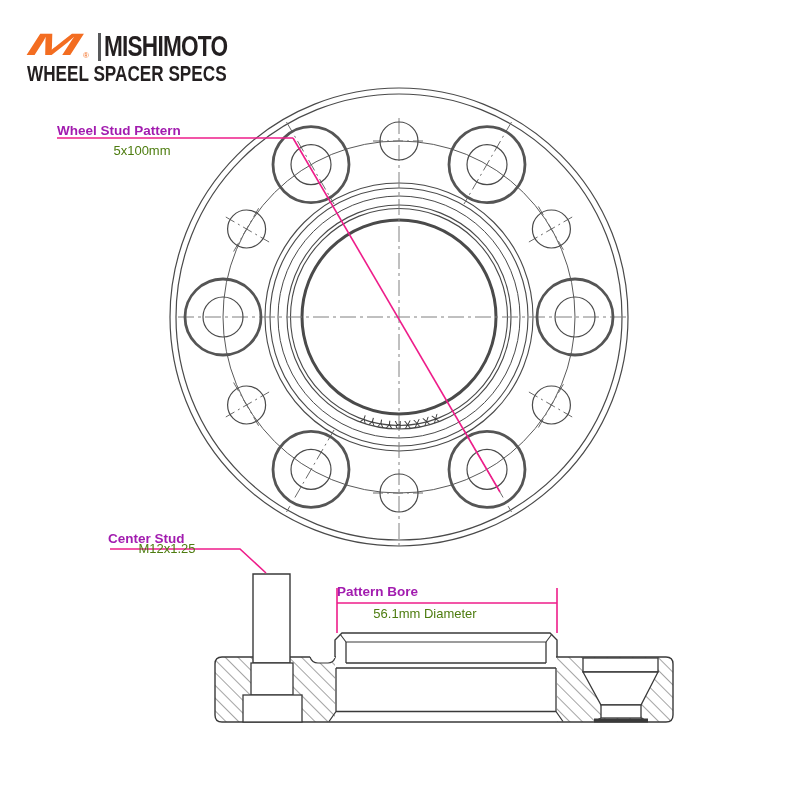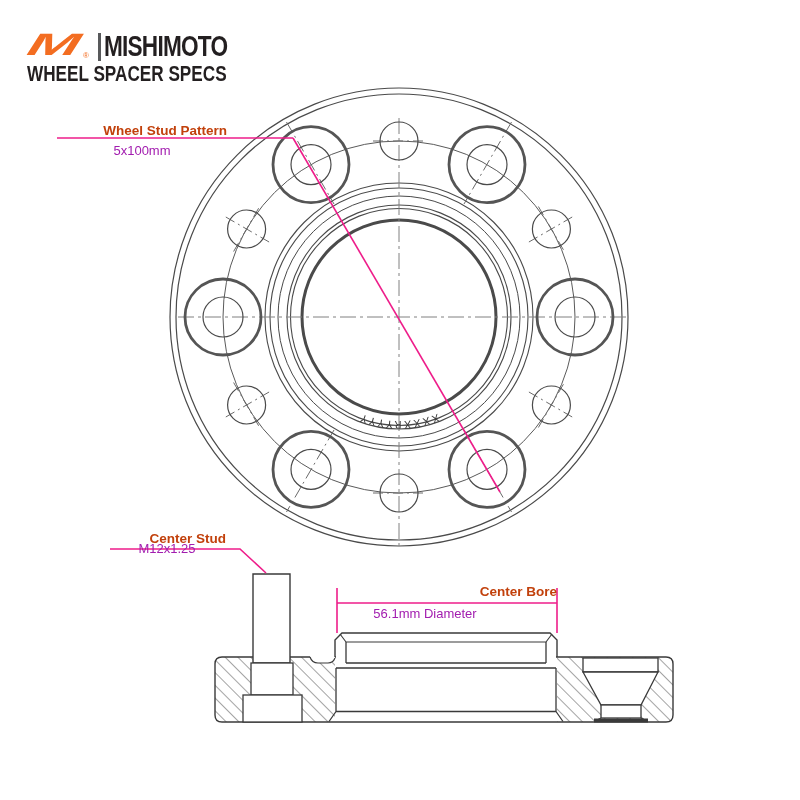--- a/index.html
+++ b/index.html
@@ -8,22 +8,22 @@
   .draw-layer{position:absolute;left:0;top:0;}
   
   .header{position:absolute;left:0;top:0;}
   .logo-m{position:absolute;left:26px;top:29px;width:70px;height:32px;}
   .logo-divider{position:absolute;left:98px;top:33px;width:2.5px;height:28px;background:#58595B;}
   .brand{position:absolute;left:104px;top:30px;font-size:29px;font-weight:800;color:#231F20;
          letter-spacing:-1px;transform:scaleX(0.78);transform-origin:left top;white-space:nowrap;}
   .subtitle{position:absolute;left:27px;top:61px;font-size:22px;font-weight:700;color:#231F20;
             transform:scaleX(0.78);transform-origin:left top;white-space:nowrap;}
   
-  .lbl{position:absolute;font-size:13.5px;font-weight:700;color:#c2410c;text-align:right;white-space:nowrap;}
-  .val{position:absolute;font-size:13px;font-weight:400;color:#a21caf;text-align:center;white-space:nowrap;}
+  .lbl{position:absolute;font-size:13.5px;font-weight:700;color:#a21caf;text-align:left;white-space:nowrap;}
+  .val{position:absolute;font-size:13px;font-weight:400;color:#4d7c0f;text-align:center;white-space:nowrap;}
   .lbl-stud-pattern{left:57px;top:123px;width:170px;}
   .val-stud-pattern{left:57px;top:143px;width:170px;}
   .lbl-wheel-stud{left:108px;top:531px;width:118px;}
   .val-wheel-stud{left:108px;top:541px;width:118px;}
   .lbl-center-bore{left:337px;top:584px;width:220px;}
   .val-center-bore{left:337px;top:606px;width:176px;}
 </style>
 </head>
 <body>
 
@@ -176,16 +176,16 @@
     <div class="brand">MISHIMOTO</div>
     <div class="subtitle">WHEEL SPACER SPECS</div>
   </div>
 
   <div class="lbl lbl-stud-pattern">Wheel Stud Pattern</div>
   <div class="val val-stud-pattern">5x100mm</div>
 
   <div class="lbl lbl-wheel-stud">Center Stud</div>
   <div class="val val-wheel-stud">M12x1.25</div>
 
-  <div class="lbl lbl-center-bore">Center Bore</div>
+  <div class="lbl lbl-center-bore">Pattern Bore</div>
   <div class="val val-center-bore">56.1mm Diameter</div>
 
 </div>
 
 </body></html>

